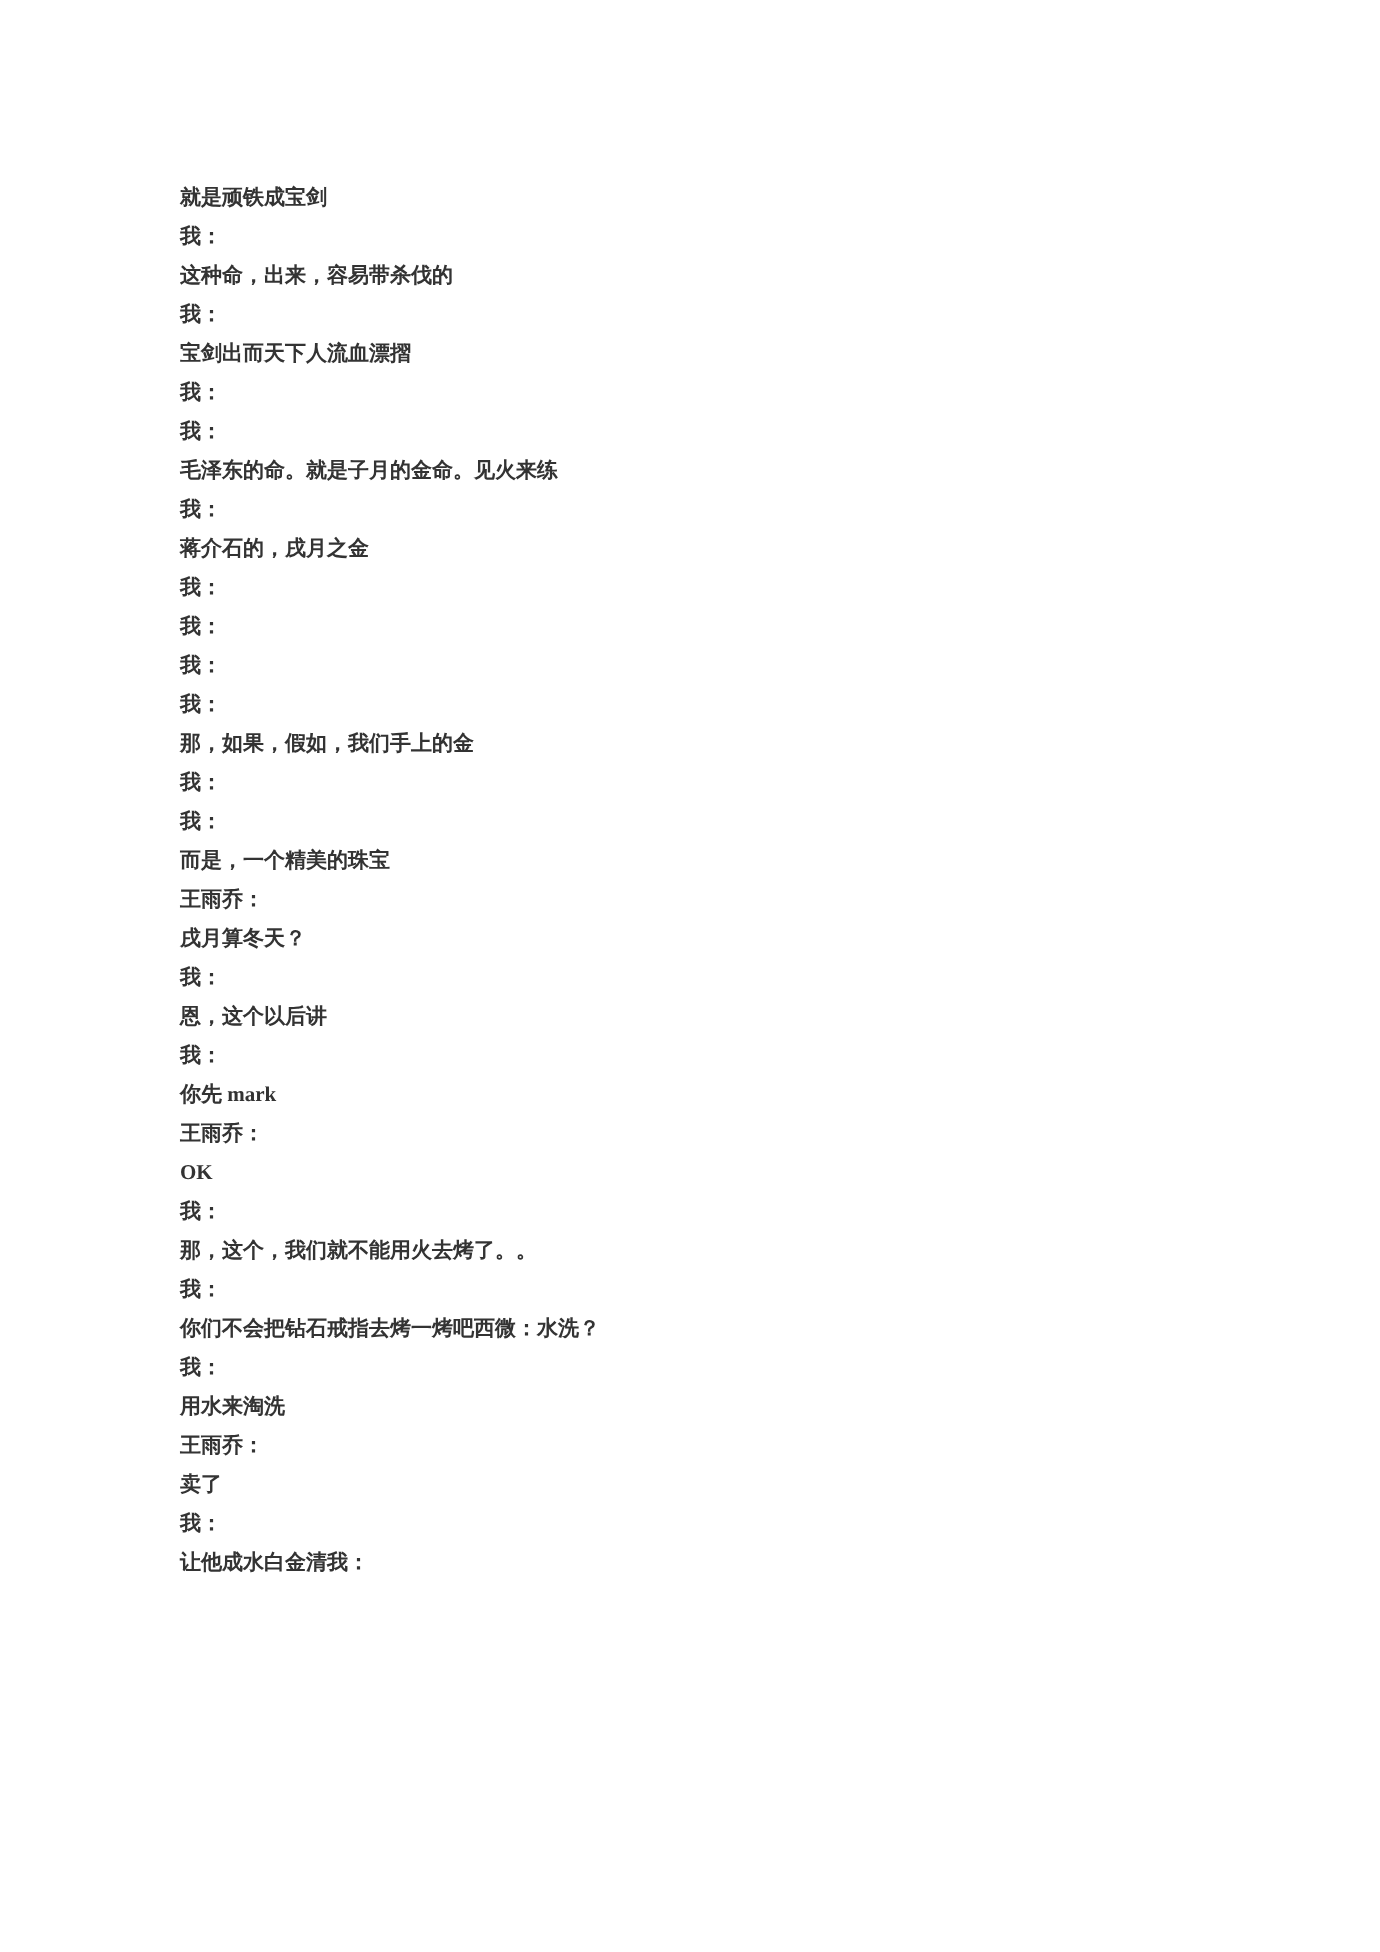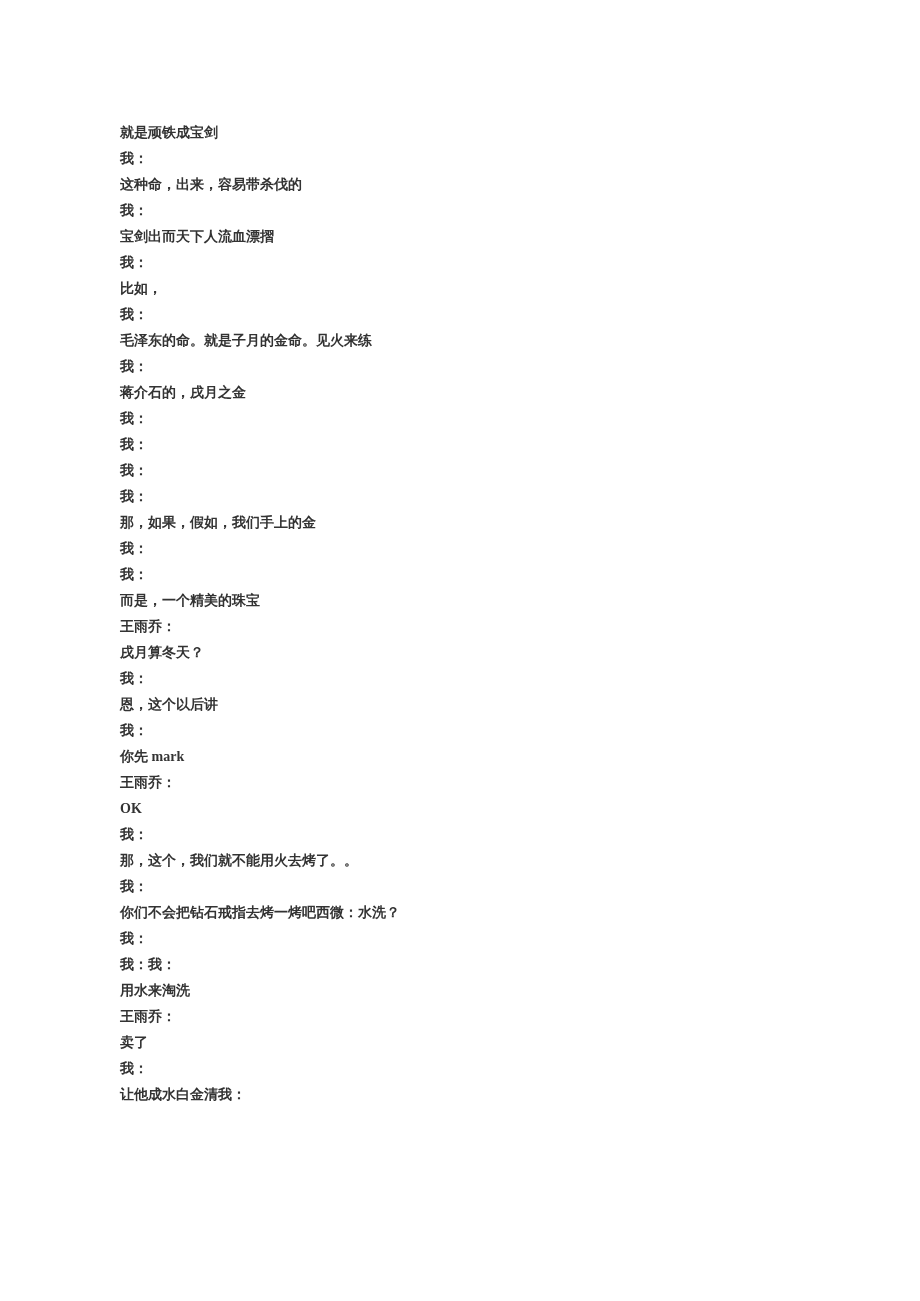--- a/index.html
+++ b/index.html
@@ -23,21 +23,20 @@
 </head>
 <body>
 
 <div class="page">
   <div class="line">就是顽铁成宝剑</div>
   <div class="line">我：</div>
   <div class="line">这种命，出来，容易带杀伐的</div>
   <div class="line">我：</div>
   <div class="line">宝剑出而天下人流血漂摺</div>
   <div class="line">我：</div>
-  <div class="line">比如，</div>
   <div class="line">我：</div>
   <div class="line">毛泽东的命。就是子月的金命。见火来练</div>
   <div class="line">我：</div>
   <div class="line">蒋介石的，戌月之金</div>
   <div class="line">我：</div>
   <div class="line">我：</div>
   <div class="line">我：</div>
   <div class="line">我：</div>
   <div class="line">那，如果，假如，我们手上的金</div>
   <div class="line">我：</div>
@@ -49,19 +48,18 @@
   <div class="line">恩，这个以后讲</div>
   <div class="line">我：</div>
   <div class="line">你先 mark</div>
   <div class="line">王雨乔：</div>
   <div class="line">OK</div>
   <div class="line">我：</div>
   <div class="line">那，这个，我们就不能用火去烤了。。</div>
   <div class="line">我：</div>
   <div class="line">你们不会把钻石戒指去烤一烤吧西微：水洗？</div>
   <div class="line">我：</div>
-  <div class="line">我：我：</div>
   <div class="line">用水来淘洗</div>
   <div class="line">王雨乔：</div>
   <div class="line">卖了</div>
   <div class="line">我：</div>
   <div class="line">让他成水白金清我：</div>
 </div>
 
 </body></html>

